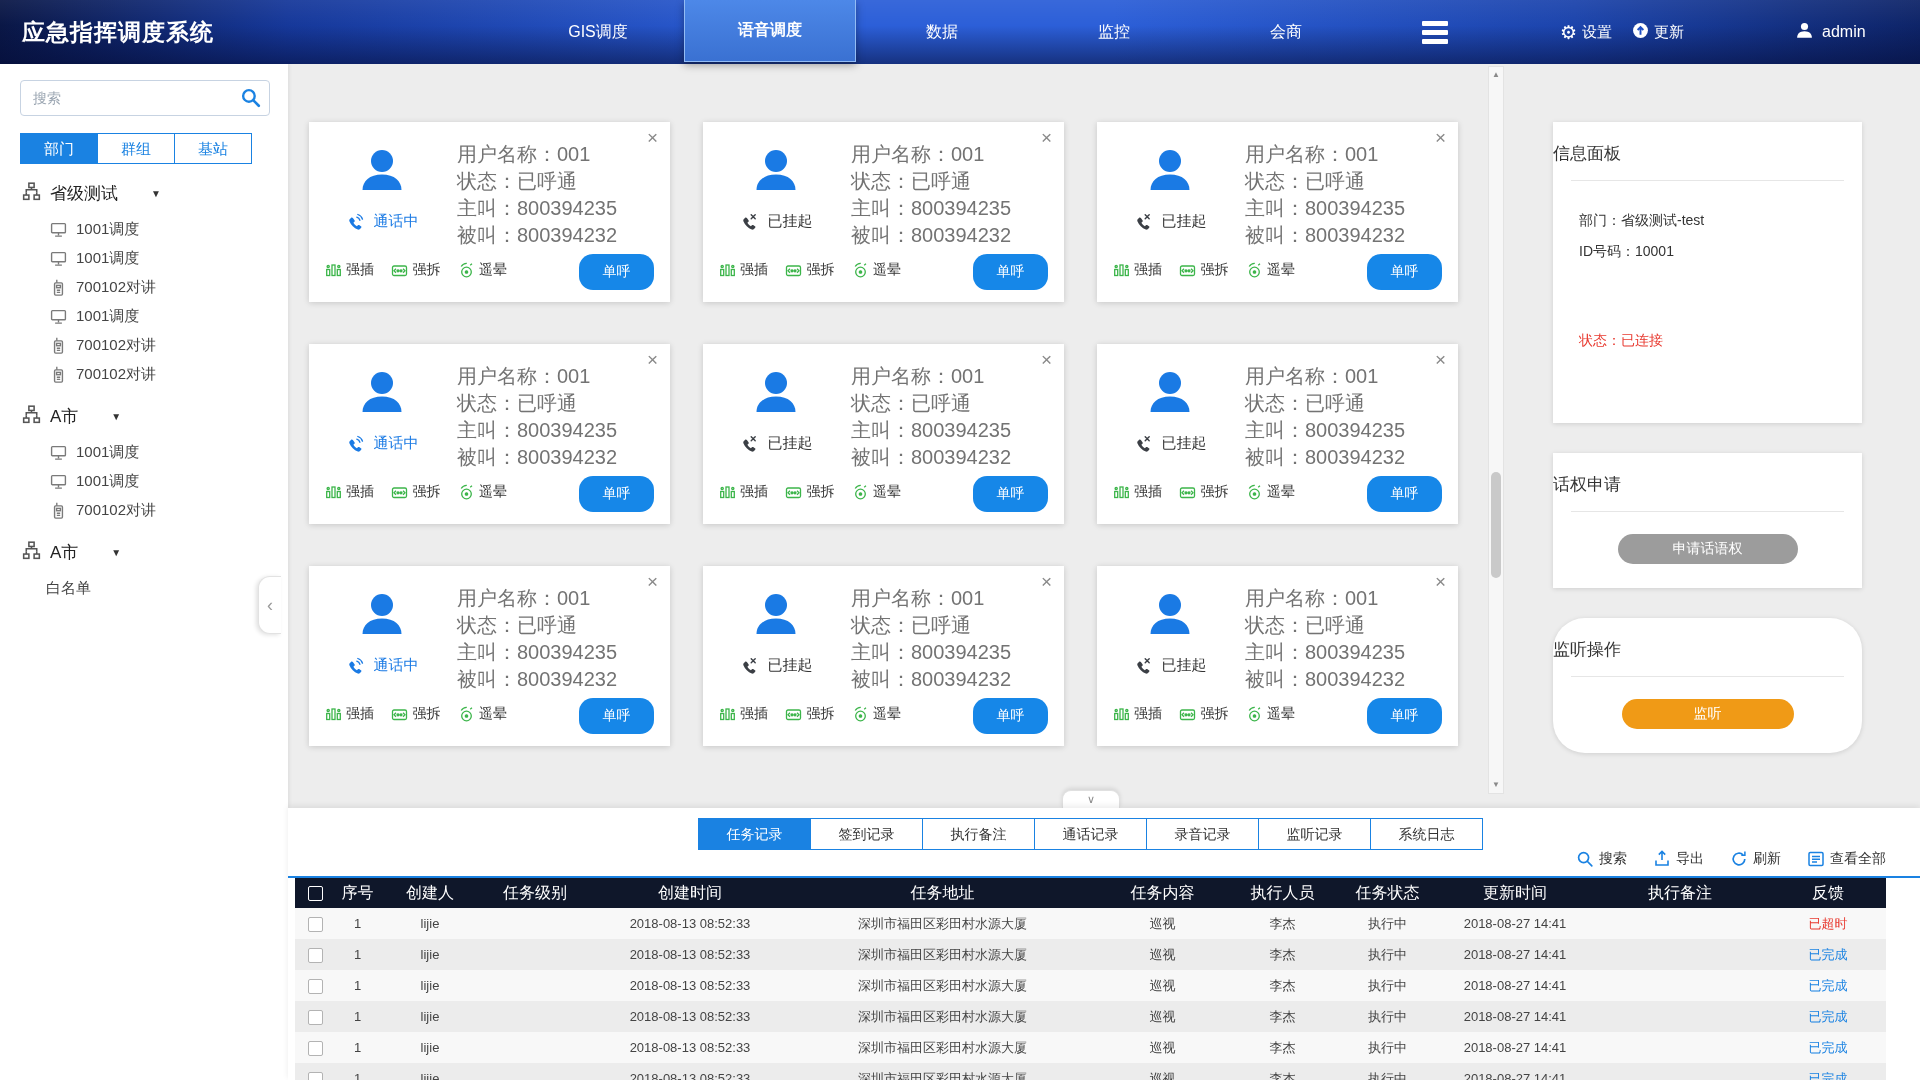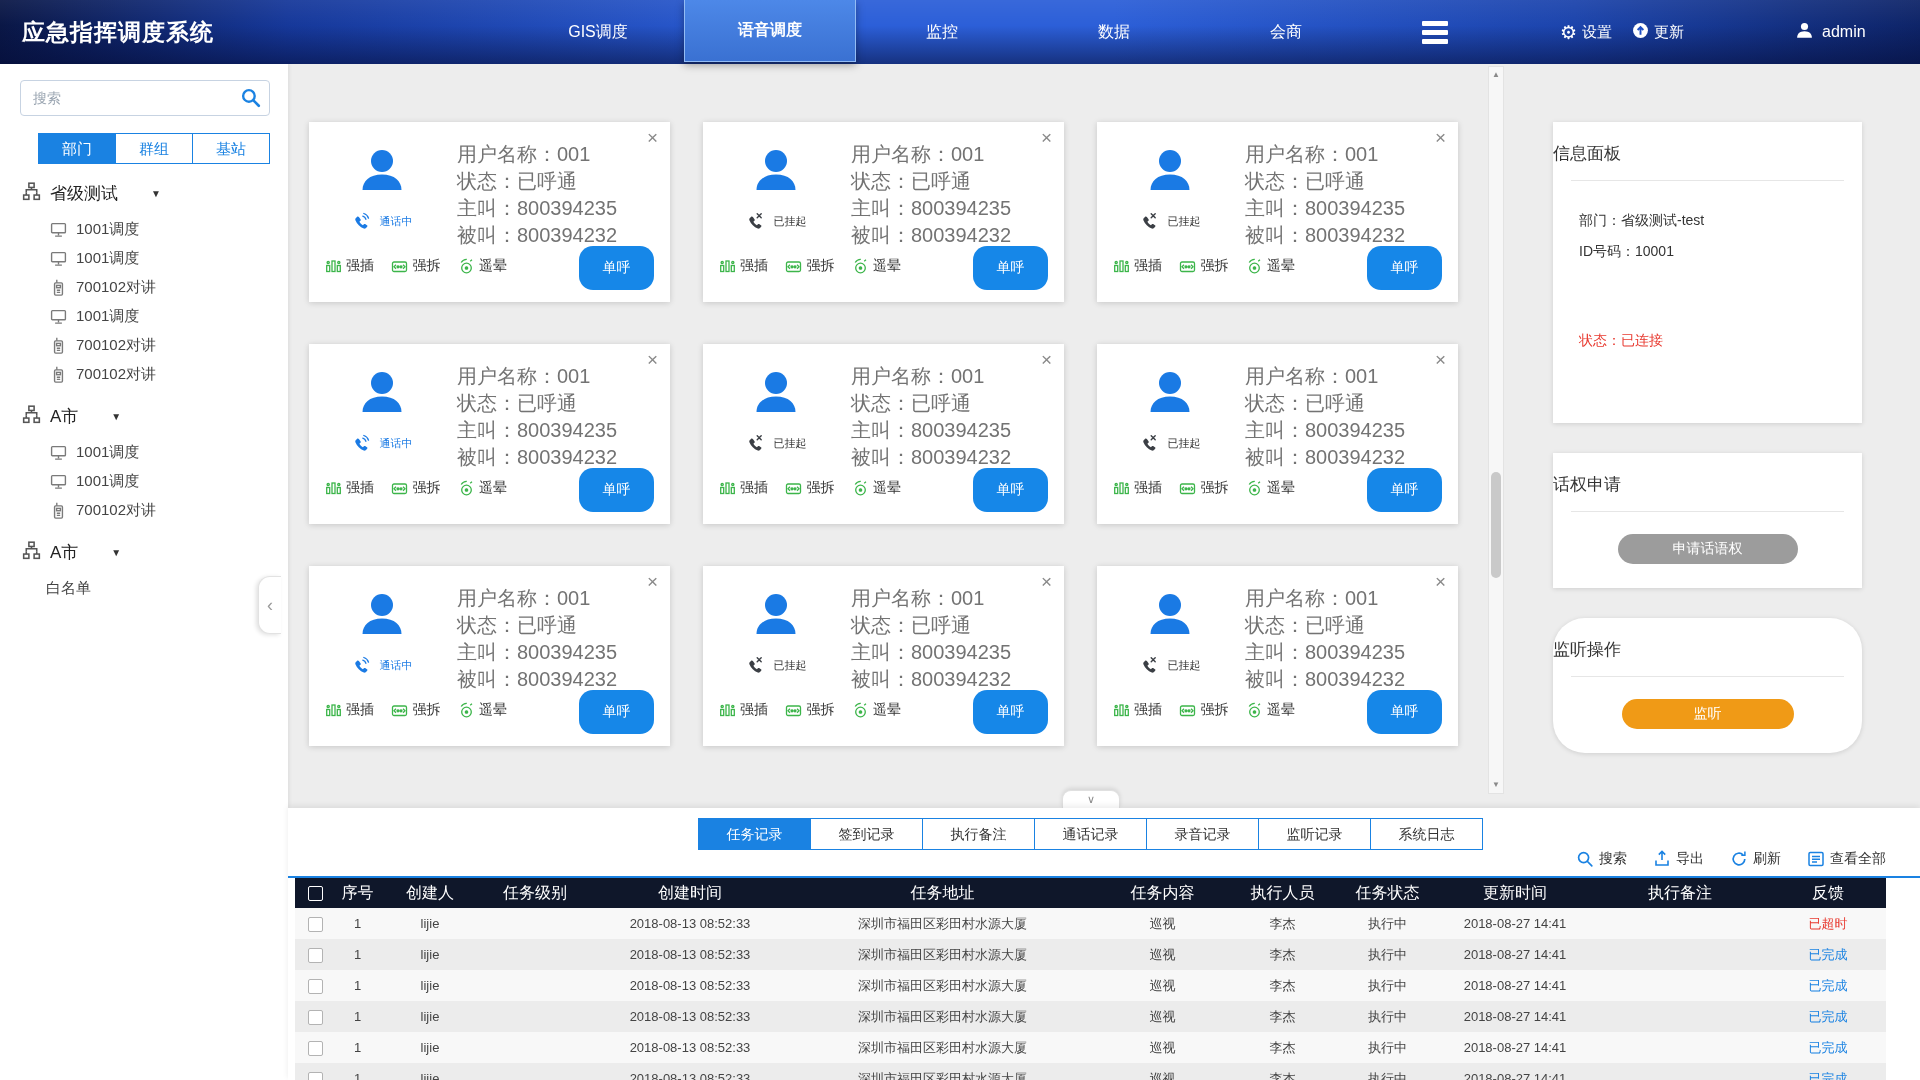--- a/index.html
+++ b/index.html
@@ -23,21 +23,21 @@
   .nav-chip { display:flex; align-items:center; gap:5px; cursor:pointer; }
   .gear-glyph { font-size:19px; line-height:1; }
   .nav-user { display:flex; align-items:center; gap:8px; margin-left:104px; color:#fff; font-size:16px; cursor:pointer; }
 
   
   .sidebar { position:absolute; top:64px; left:0; width:288px; bottom:0; background:#fff; box-shadow:1px 0 4px rgba(0,0,0,.08); }
   .search-wrap { position:relative; margin:16px 18px 14px 20px; }
   .search-wrap input { width:100%; height:36px; border:1px solid #c7d3e2; border-radius:4px; padding:0 38px 0 12px; font-size:14px; color:#333; outline:none; }
   .search-wrap input::placeholder { color:#9aa5b1; }
   .search-wrap .s-icon { position:absolute; right:9px; top:7px; }
-  .side-tabs { display:flex; margin:17px 0 18px 20px;justify-content:center; }
+  .side-tabs { display:flex; margin:17px 0 18px 20px; }
   .stab { width:78px; height:31px; line-height:29px; text-align:center; font-size:15px; border:1px solid #1a82e2; color:#1a82e2; background:#fff; cursor:pointer; }
   .stab + .stab { margin-left:-1px; }
   .stab.active { background:#1a82e2; color:#fff; }
   .tree { padding-left:22px; }
   .tree-group-row { display:flex; align-items:center; gap:9px; margin:16px 0 10px 0; cursor:pointer; }
   .tree-group-label { font-size:17px; color:#222; }
   .tree-caret { font-size:10px; color:#333; margin-left:24px; }
   .tree-item { display:flex; align-items:center; gap:9px; margin-left:28px; height:29px; font-size:15px; color:#444; cursor:pointer; }
   .tree-item .ti-icon { display:none; width:17px; height:17px; }
   .tree-item.dispatch .icon-monitor { display:inline-block; }
@@ -47,33 +47,33 @@
     border-radius:12px 0 0 12px; box-shadow:-2px 1px 4px rgba(0,0,0,.12); display:flex; align-items:center; justify-content:center;
     color:#9a9a9a; font-size:18px; cursor:pointer; }
 
   
   .cards { position:absolute; left:309px; top:122px; display:grid; grid-template-columns:repeat(3,361px); column-gap:33px; row-gap:42px; }
   .card { position:relative; width:361px; height:180px; background:#fff; box-shadow:0 1px 6px rgba(0,0,0,.16); }
   .card-close { position:absolute; top:6px; right:12px; font-size:19px; color:#8a8a8a; cursor:pointer; line-height:1; }
   .card-top { display:flex; padding:18px 14px 0 14px; }
   .card-left { width:118px; text-align:center; }
   .avatar-svg { width:56px; height:56px; margin-top:4px; }
-  .state-row { margin-top:8px; display:flex; align-items:center; justify-content:center; gap:10px; font-size:11px; }
+  .state-row { margin-top:8px; display:flex; align-items:center; justify-content:center; gap:10px; font-size:15px; }
   .card .icon-talking, .card .icon-held { width:18px; height:18px; display:none; }
   .card.talking .icon-talking { display:inline-block; }
   .card.held .icon-held { display:inline-block; }
   .card.talking .state-label { color:#1a7ae4; }
   .card.held .state-label { color:#333; }
   .card-info { margin-left:16px; font-size:20px; color:#737373; line-height:27px; padding-top:1px; }
   .card-actions { position:absolute; left:0; right:0; bottom:12px; display:flex; align-items:center; padding:0 16px; }
   .action { display:inline-flex; align-items:center; gap:4px; margin-right:13px; font-size:14px; color:#333; cursor:pointer; }
   .act-icon { width:17px; height:17px; position:relative; }
   .act-icon svg { display:none; width:17px; height:17px; }
   .act-icon.act-insert .svg-insert, .act-icon.act-split .svg-split, .act-icon.act-stun .svg-stun { display:block; }
-  .call-btn { margin-left:auto; width:75px; height:44px; border:none; border-radius:14px; background:#1687e8; color:#fff; font-size:14px; cursor:pointer; font-family:inherit; }
+  .call-btn { margin-left:auto; width:75px; height:36px; border:none; border-radius:14px; background:#1687e8; color:#fff; font-size:14px; cursor:pointer; font-family:inherit; }
 
   
   .vscroll { position:absolute; left:1488px; top:66px; width:16px; height:728px; background:#f7f7f7; border:1px solid #e3e3e3; }
   .vs-arrow { position:absolute; left:0; width:14px; height:16px; text-align:center; font-size:8px; color:#8a8a8a; line-height:16px; cursor:pointer; }
   .vs-up { top:0; } .vs-down { bottom:0; }
   .vs-thumb { position:absolute; left:2px; width:10px; top:405px; height:106px; background:#c9c9c9; border-radius:6px; cursor:pointer; }
 
   
   .rpanel { position:absolute; left:1553px; width:309px; background:#fff; box-shadow:0 1px 5px rgba(0,0,0,.13); }
   .rp-info { top:122px; height:301px; }
@@ -120,23 +120,23 @@
 <div class="stage">
 
   <div class="navbar">
     <div class="nav-title">应急指挥调度系统</div>
     <div class="nav-menu">
 
         <div class="nav-item">GIS调度</div>
 
         <div class="nav-item active">语音调度</div>
 
+        <div class="nav-item">数据</div>
+
         <div class="nav-item">监控</div>
-
-        <div class="nav-item">数据</div>
 
         <div class="nav-item">会商</div>
       </div>
     <div class="nav-burger">
         <i></i>
         <i></i>
         <i></i>
       </div>
     <div class="nav-right">
       <div class="nav-chip">

